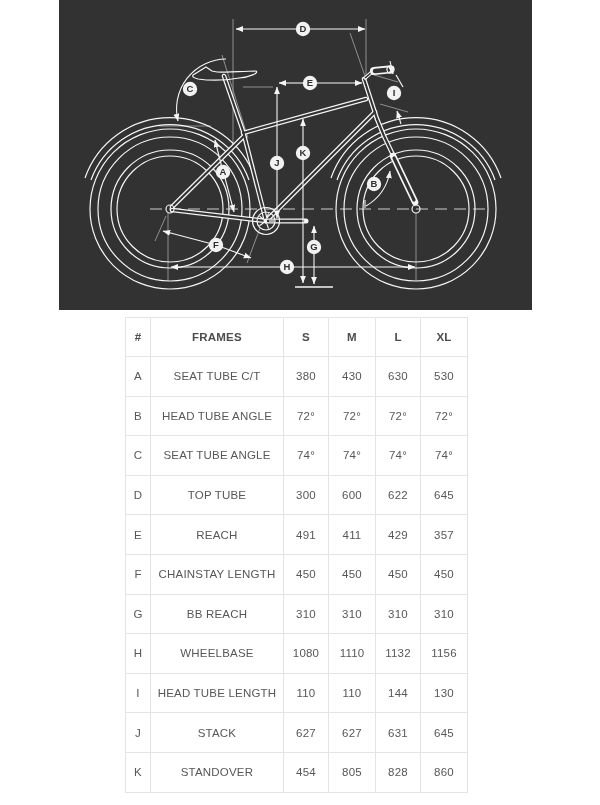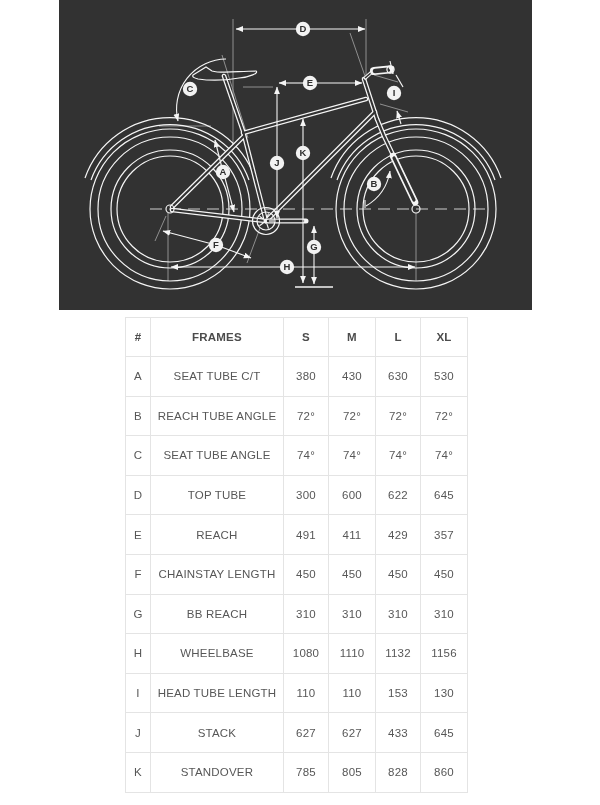--- a/index.html
+++ b/index.html
@@ -219,21 +219,21 @@
       <tr>
         <td>A</td>
         <td>SEAT TUBE C/T</td>
         <td>380</td>
         <td>430</td>
         <td>630</td>
         <td>530</td>
       </tr>
       <tr>
         <td>B</td>
-        <td>REACH TUBE ANGLE</td>
+        <td>HEAD TUBE ANGLE</td>
         <td>72°</td>
         <td>72°</td>
         <td>72°</td>
         <td>72°</td>
       </tr>
       <tr>
         <td>C</td>
         <td>SEAT TUBE ANGLE</td>
         <td>74°</td>
         <td>74°</td>
@@ -278,33 +278,33 @@
         <td>1080</td>
         <td>1110</td>
         <td>1132</td>
         <td>1156</td>
       </tr>
       <tr>
         <td>I</td>
         <td>HEAD TUBE LENGTH</td>
         <td>110</td>
         <td>110</td>
-        <td>153</td>
+        <td>144</td>
         <td>130</td>
       </tr>
       <tr>
         <td>J</td>
         <td>STACK</td>
         <td>627</td>
         <td>627</td>
-        <td>433</td>
+        <td>631</td>
         <td>645</td>
       </tr>
       <tr>
         <td>K</td>
         <td>STANDOVER</td>
-        <td>785</td>
+        <td>454</td>
         <td>805</td>
         <td>828</td>
         <td>860</td>
       </tr>
     </tbody>
 </table>
 
 </body></html>

